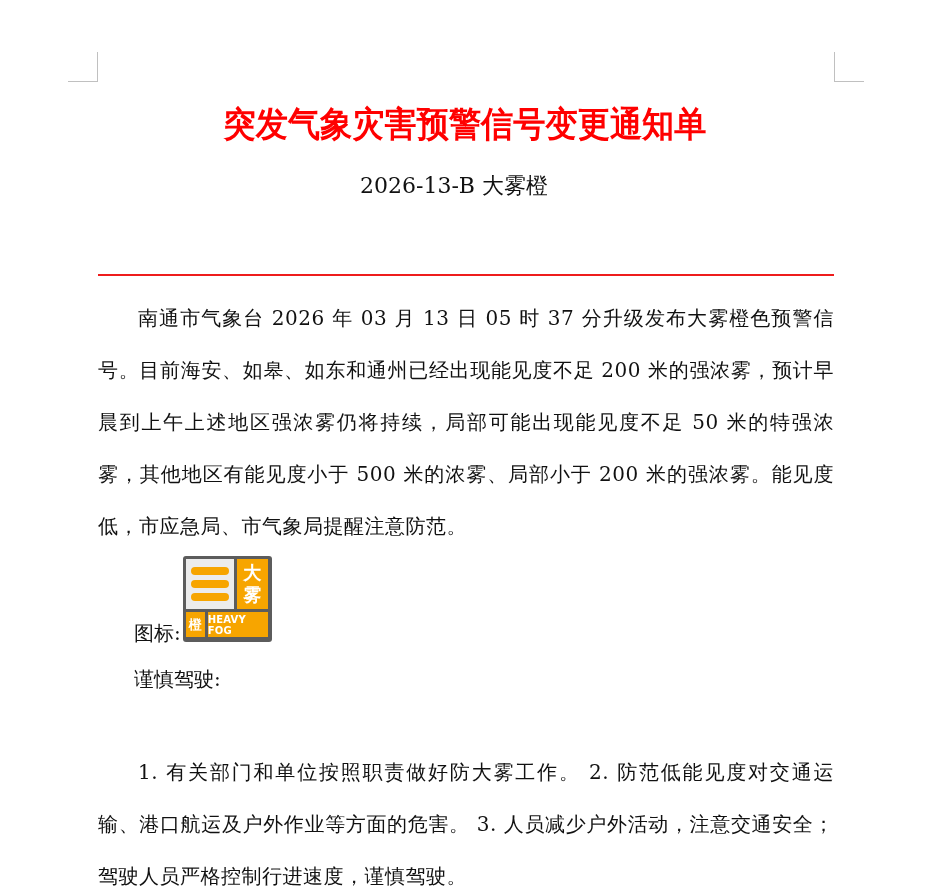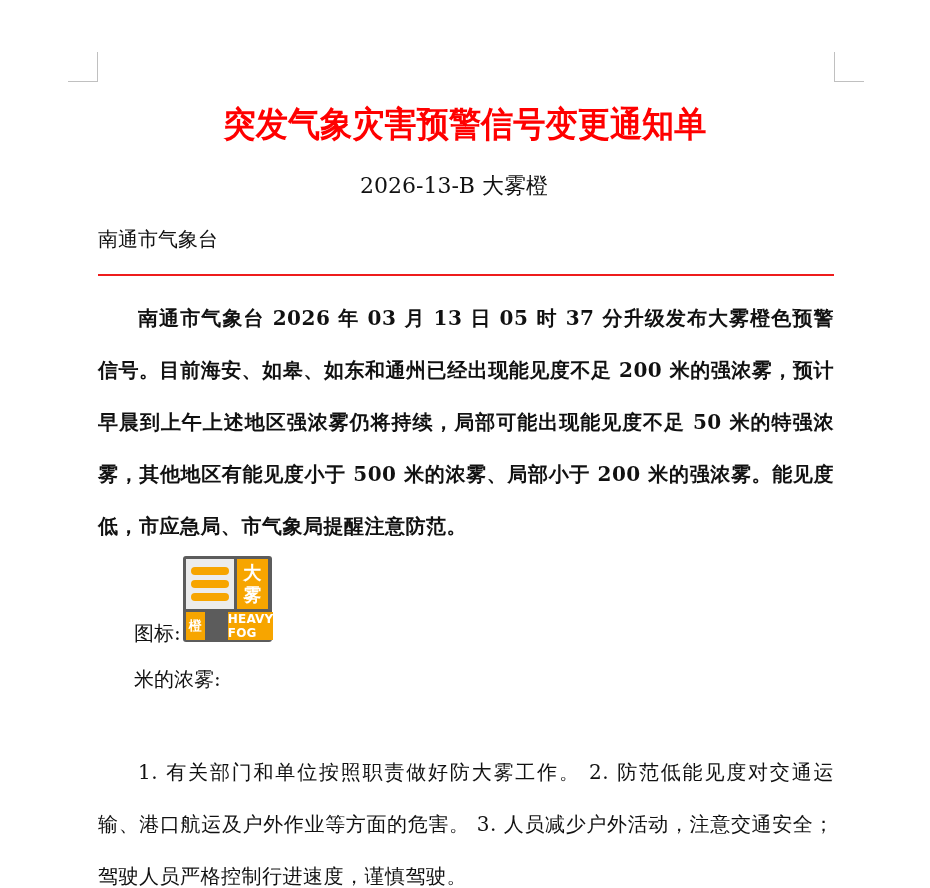--- a/index.html
+++ b/index.html
@@ -79,21 +79,21 @@
     .para {
       position: absolute;
       left: 98px;
       width: 736px;
       font-size: 20px;
       line-height: 52px;
       text-align: justify;
       text-indent: 2em;
       letter-spacing: 0.5px;
     }
-    .para-body { top: 292px; font-weight: bold; }
+    .para-body { top: 292px; }
     .icon-row {
       position: absolute;
       left: 134px;
       top: 556px;
       display: flex;
       align-items: flex-end;
     }
     .icon-label {
       font-size: 20px;
       line-height: 30px;
@@ -146,42 +146,41 @@
     .fog-level, .fog-en {
       background: #f7a500;
       color: #ffffff;
       font-family: "DejaVu Sans", "Liberation Sans", sans-serif;
       font-weight: bold;
       display: flex;
       align-items: center;
       justify-content: center;
     }
     .fog-level { font-size: 13px; }
-    .fog-en { font-size: 12px; letter-spacing: 0.2px; margin-left: 20px; }
+    .fog-en { font-size: 10px; letter-spacing: 0.2px; }
     .guide-heading {
       position: absolute;
       left: 134px;
       top: 664px;
       font-size: 20px;
       line-height: 30px;
     }
     .para-guide { top: 746px; }
   </style>
 </head>
 <body>
 
 <div class="corner corner-left"></div>
 <div class="corner corner-right"></div>
 
 <div class="title">突发气象灾害预警信号变更通知单</div>
 
 <div class="doc-code">2026-13-B 大雾橙</div>
 
 <div class="meta-row">
-  <span>南通市气象台</span>
 </div>
 
 <div class="red-rule"></div>
 
 <div class="para para-body">南通市气象台 2026 年 03 月 13 日 05 时 37 分升级发布大雾橙色预警信号。目前海安、如皋、如东和通州已经出现能见度不足 200 米的强浓雾，预计早晨到上午上述地区强浓雾仍将持续，局部可能出现能见度不足 50 米的特强浓雾，其他地区有能见度小于 500 米的浓雾、局部小于 200 米的强浓雾。能见度低，市应急局、市气象局提醒注意防范。</div>
 
 <div class="icon-row">
   <span class="icon-label">图标:</span>
   <div class="fog-icon">
     <div class="fog-bars-panel">
@@ -193,15 +192,15 @@
       <span>大</span>
       <span>雾</span>
     </div>
     <div class="fog-bottom">
       <div class="fog-level">橙</div>
       <div class="fog-en">HEAVY FOG</div>
     </div>
   </div>
 </div>
 
-<div class="guide-heading">米的浓雾:</div>
+<div class="guide-heading">谨慎驾驶:</div>
 
 <div class="para para-guide">1. 有关部门和单位按照职责做好防大雾工作。 2. 防范低能见度对交通运输、港口航运及户外作业等方面的危害。 3. 人员减少户外活动，注意交通安全；驾驶人员严格控制行进速度，谨慎驾驶。</div>
 
 </body></html>

